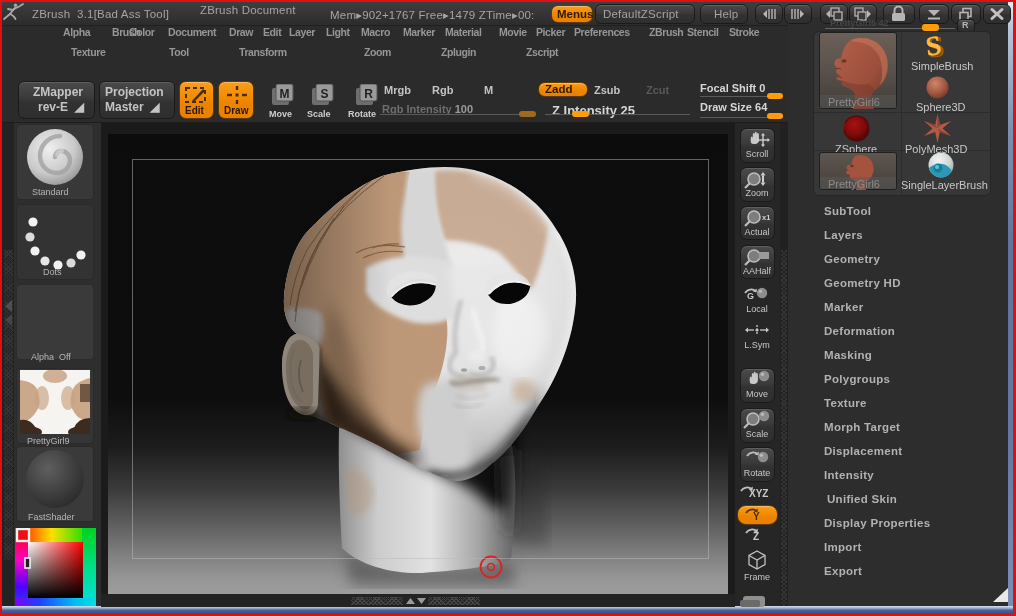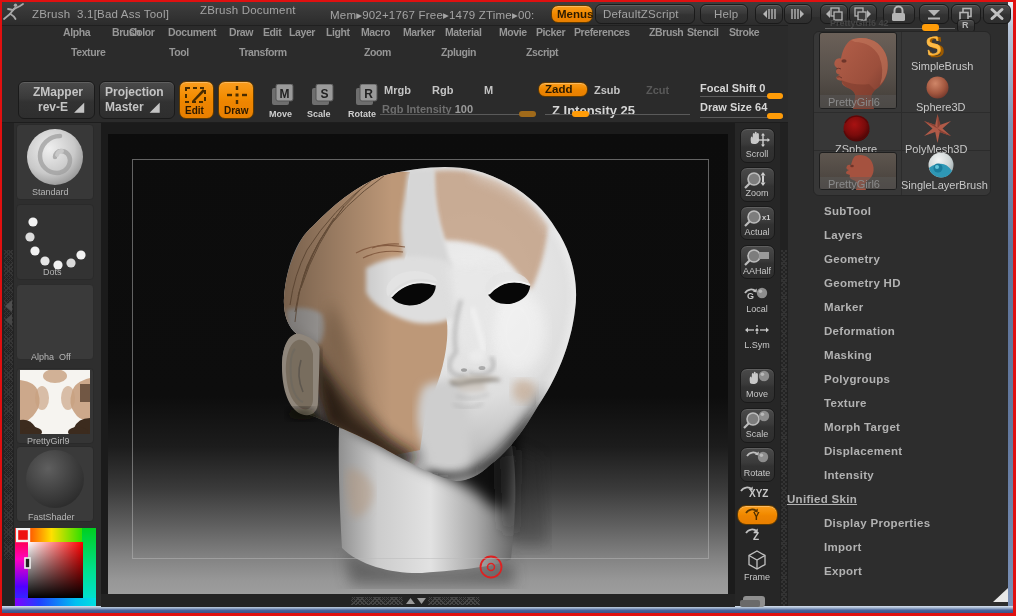--- a/index.html
+++ b/index.html
@@ -713,20 +713,20 @@
 <div class="t lst" style="left:824px;top:253px;">Geometry</div>
 <div class="t lst" style="left:824px;top:277px;">Geometry HD</div>
 <div class="t lst" style="left:824px;top:301px;">Marker</div>
 <div class="t lst" style="left:824px;top:325px;">Deformation</div>
 <div class="t lst" style="left:824px;top:349px;">Masking</div>
 <div class="t lst" style="left:824px;top:373px;">Polygroups</div>
 <div class="t lst" style="left:824px;top:397px;">Texture</div>
 <div class="t lst" style="left:824px;top:421px;">Morph Target</div>
 <div class="t lst" style="left:824px;top:445px;">Displacement</div>
 <div class="t lst" style="left:824px;top:469px;">Intensity</div>
-<div class="t lst" style="left:787px;top:493px;text-decoration:underline;">Unified Skin</div>
+<div class="t lst" style="left:827px;top:493px;">Unified Skin</div>
 <div class="t lst" style="left:824px;top:517px;">Display Properties</div>
 <div class="t lst" style="left:824px;top:541px;">Import</div>
 <div class="t lst" style="left:824px;top:565px;">Export</div>
 
 <svg class="abs" style="left:993px;top:588px;" width="15" height="14" viewBox="0 0 15 14">
  <path d="M15 0 L15 14 L0 14 Z" fill="#e8e8e8"></path>
 </svg>
 
 </body></html>

